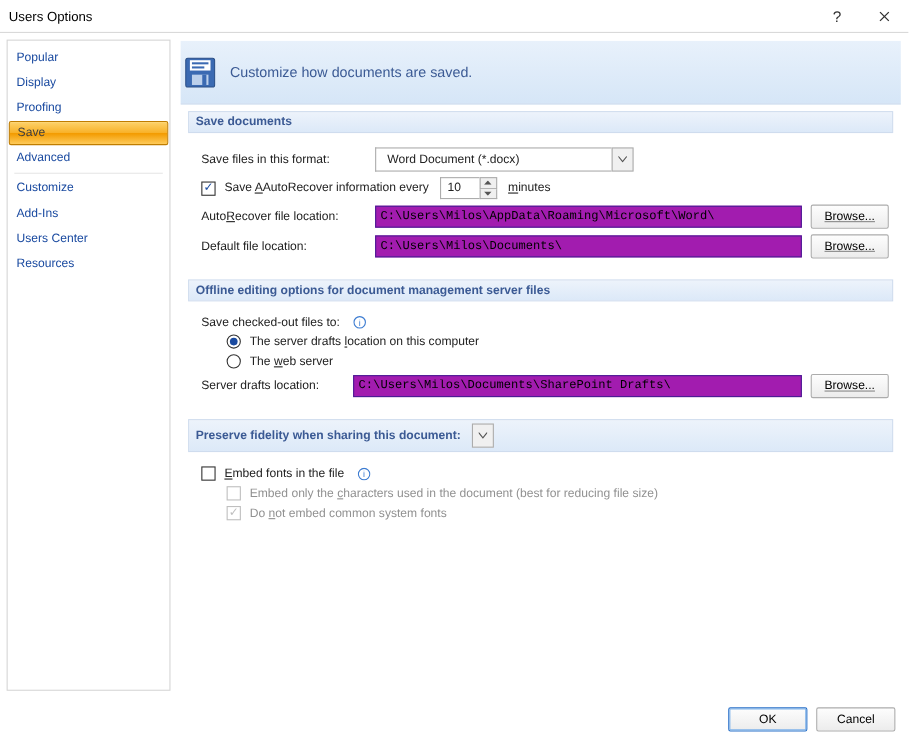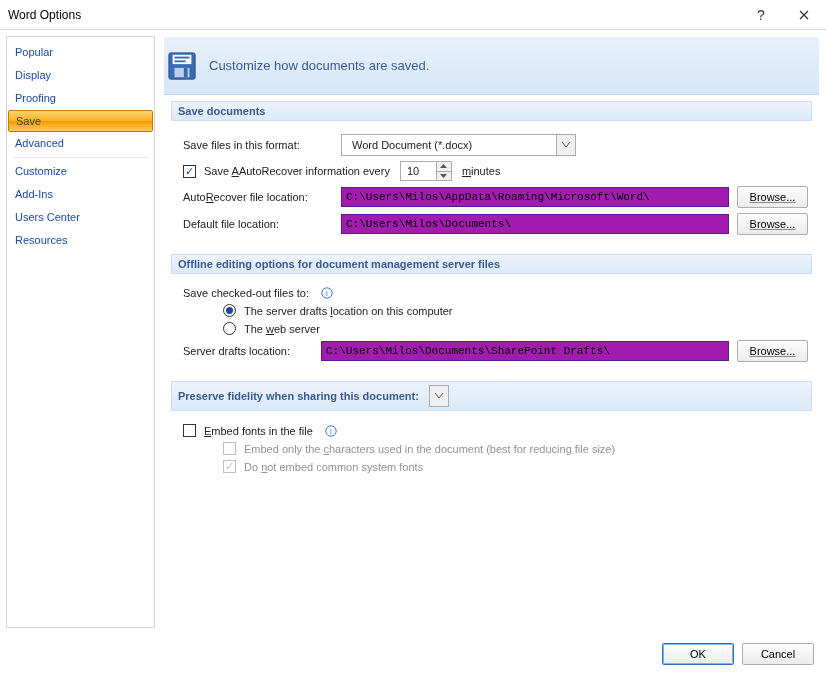--- a/index.html
+++ b/index.html
@@ -103,21 +103,21 @@
   }
   .checkbox { width: 13px; height: 13px; border: 1px solid #333; background: #fff; display:inline-flex; align-items:center; justify-content:center; flex: none; }
   .checkbox.checked::after { content:"✓"; font-size: 11px; line-height: 11px; color:#1a4aa0; }
   .checkbox.disabled { border-color:#bfbfbf; }
   .checkbox.disabled.checked::after { color:#bfbfbf; }
   .radio { width:13px; height:13px; border:1px solid #333; border-radius:50%; display:inline-flex; align-items:center; justify-content:center; flex:none; }
   .radio.on::after { content:""; width:7px; height:7px; background:#1a4aa0; border-radius:50%; }
 
   .info-icon { width:12px; height:12px; display:inline-flex; align-items:center; justify-content:center; margin-left:4px; }
 
-  .row.indent1 { margin-left: 40px; }
+  .row.indent1 { margin-left: 23px; }
   .disabled-text { color:#919191; }
 
   .section-title.flex { display:flex; align-items:center; gap: 10px; }
 
   .doc-combo { display:inline-flex; align-items:stretch; height:22px; }
   .doc-combo .dc-text {
     border:1px solid #acacac; border-right:none; background:#fff; font-size:11px;
     display:flex; align-items:center; gap:6px; padding: 0 8px 0 4px; min-width: 120px;
   }
   .doc-combo .dc-chev { width:20px; border:1px solid #acacac; background:#f0f0f0;
@@ -133,21 +133,21 @@
     border: 1px solid #acacac; border-radius:2px;
   }
   .footer button.primary { border: 1px solid #2a70c8; outline: 1px solid #7fb3ea; outline-offset:-2px; }
 
   .docicon { width:16px; height:16px; }
 </style>
 </head>
 <body>
 
 <div class="titlebar">
-  <span class="title">Word Options</span>
+  <span class="title">Users Options</span>
   <div class="tb-btn help">?</div>
   <div class="tb-btn">
     <svg width="10" height="10" viewBox="0 0 10 10">
         <path d="M1 1 L9 9 M9 1 L1 9" stroke="#333" stroke-width="1.2"></path>
       </svg>
   </div>
 </div>
 
 <div class="main">
 

